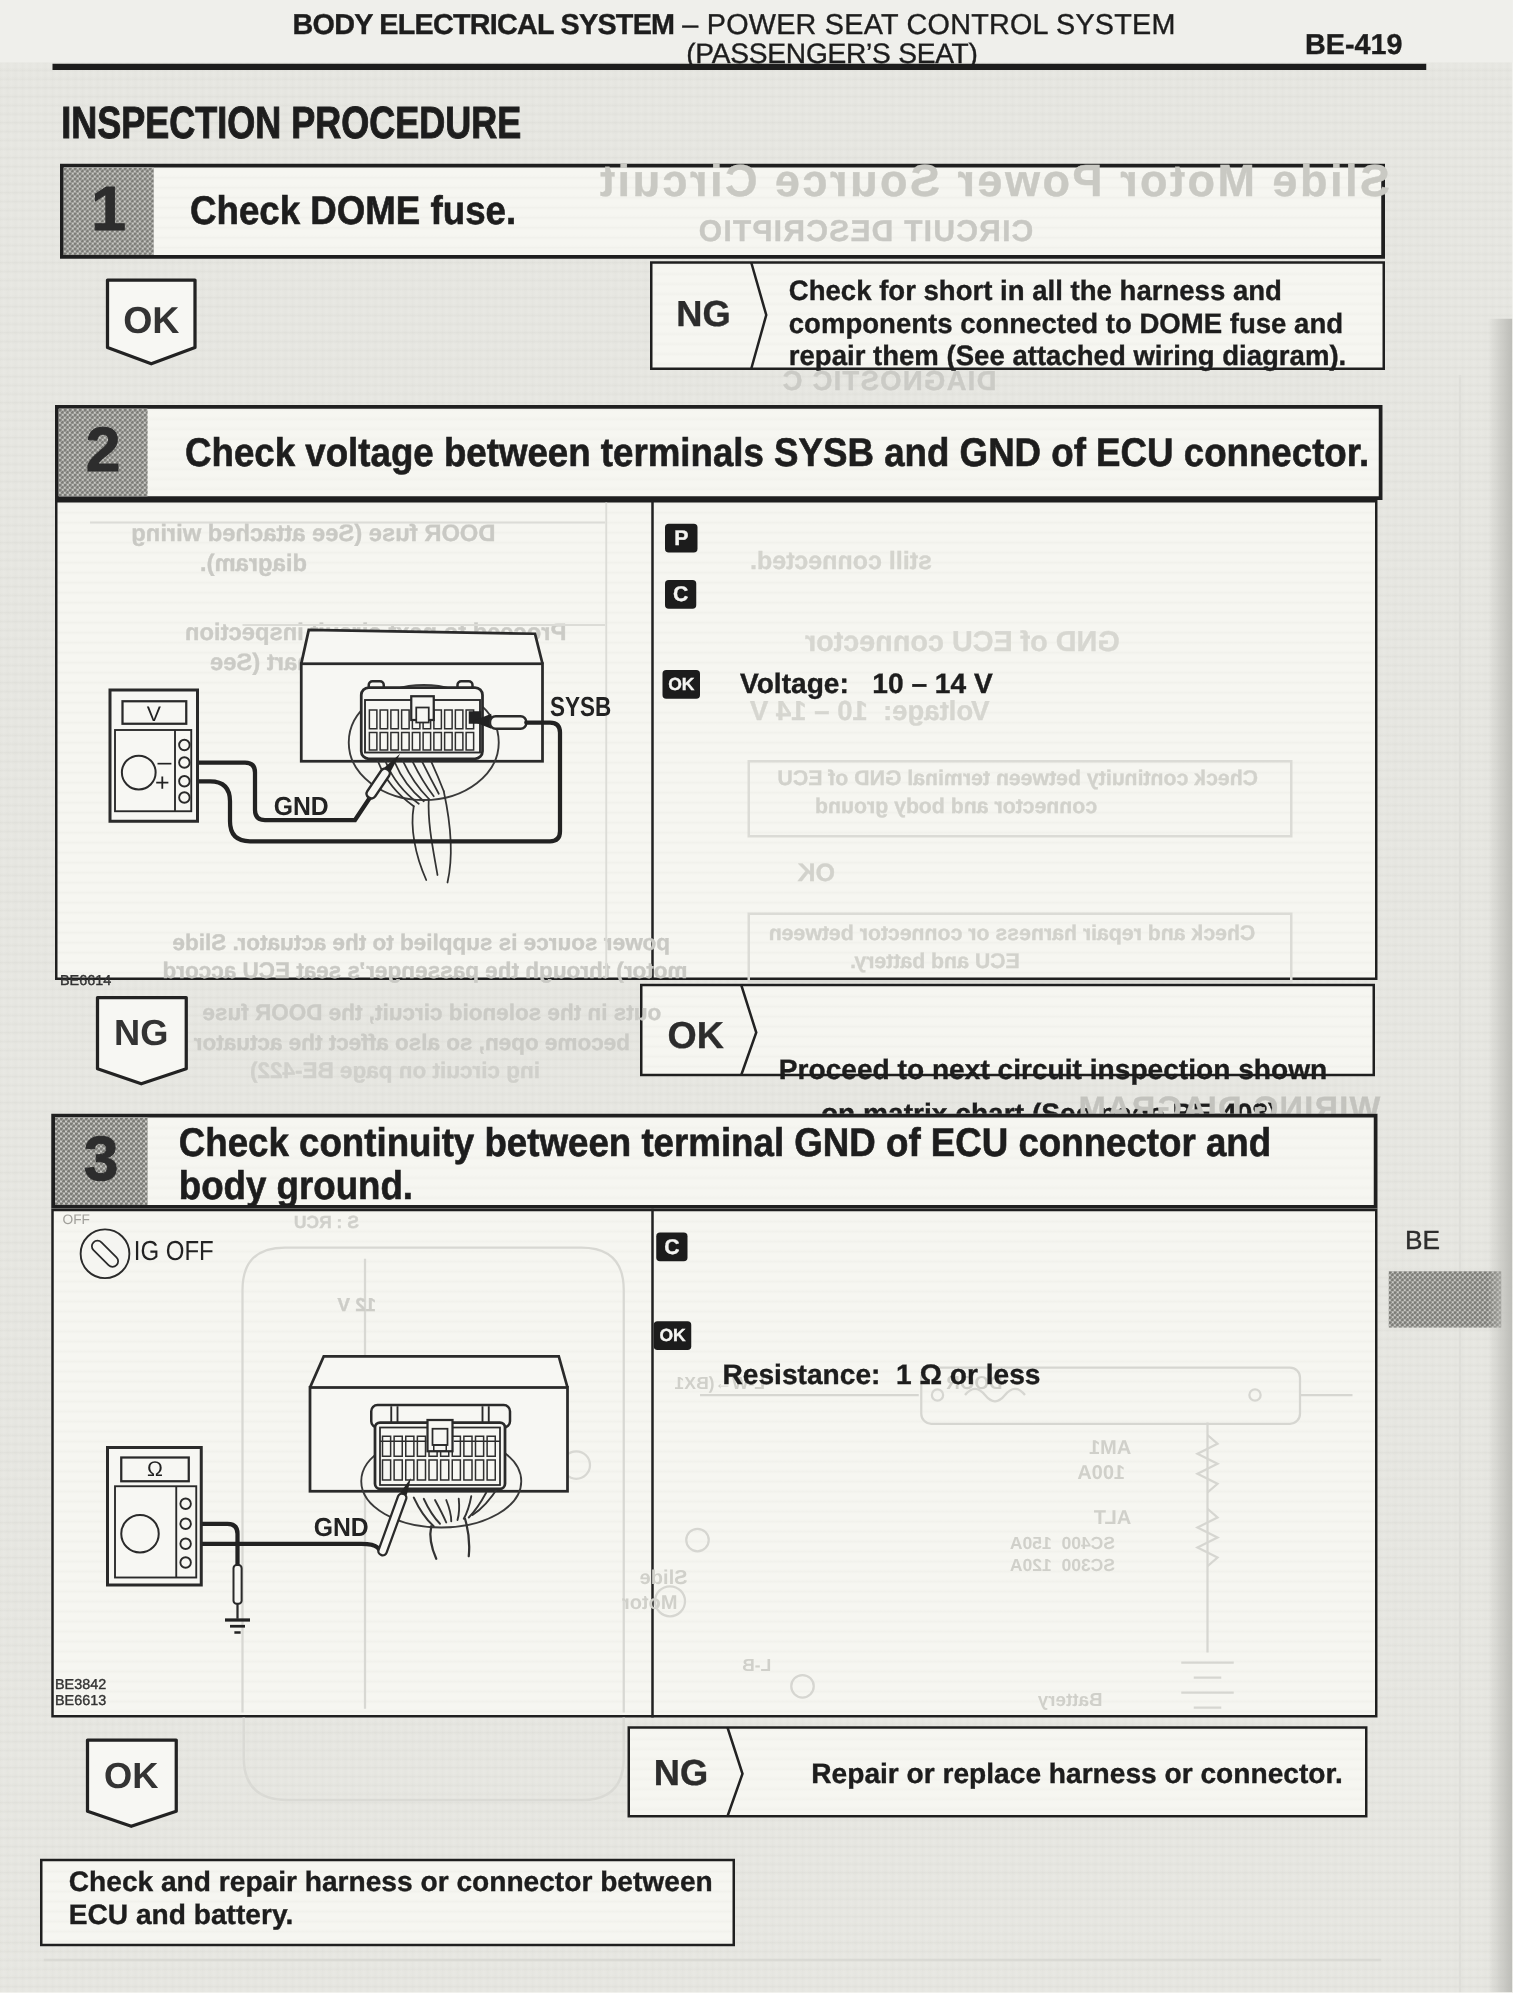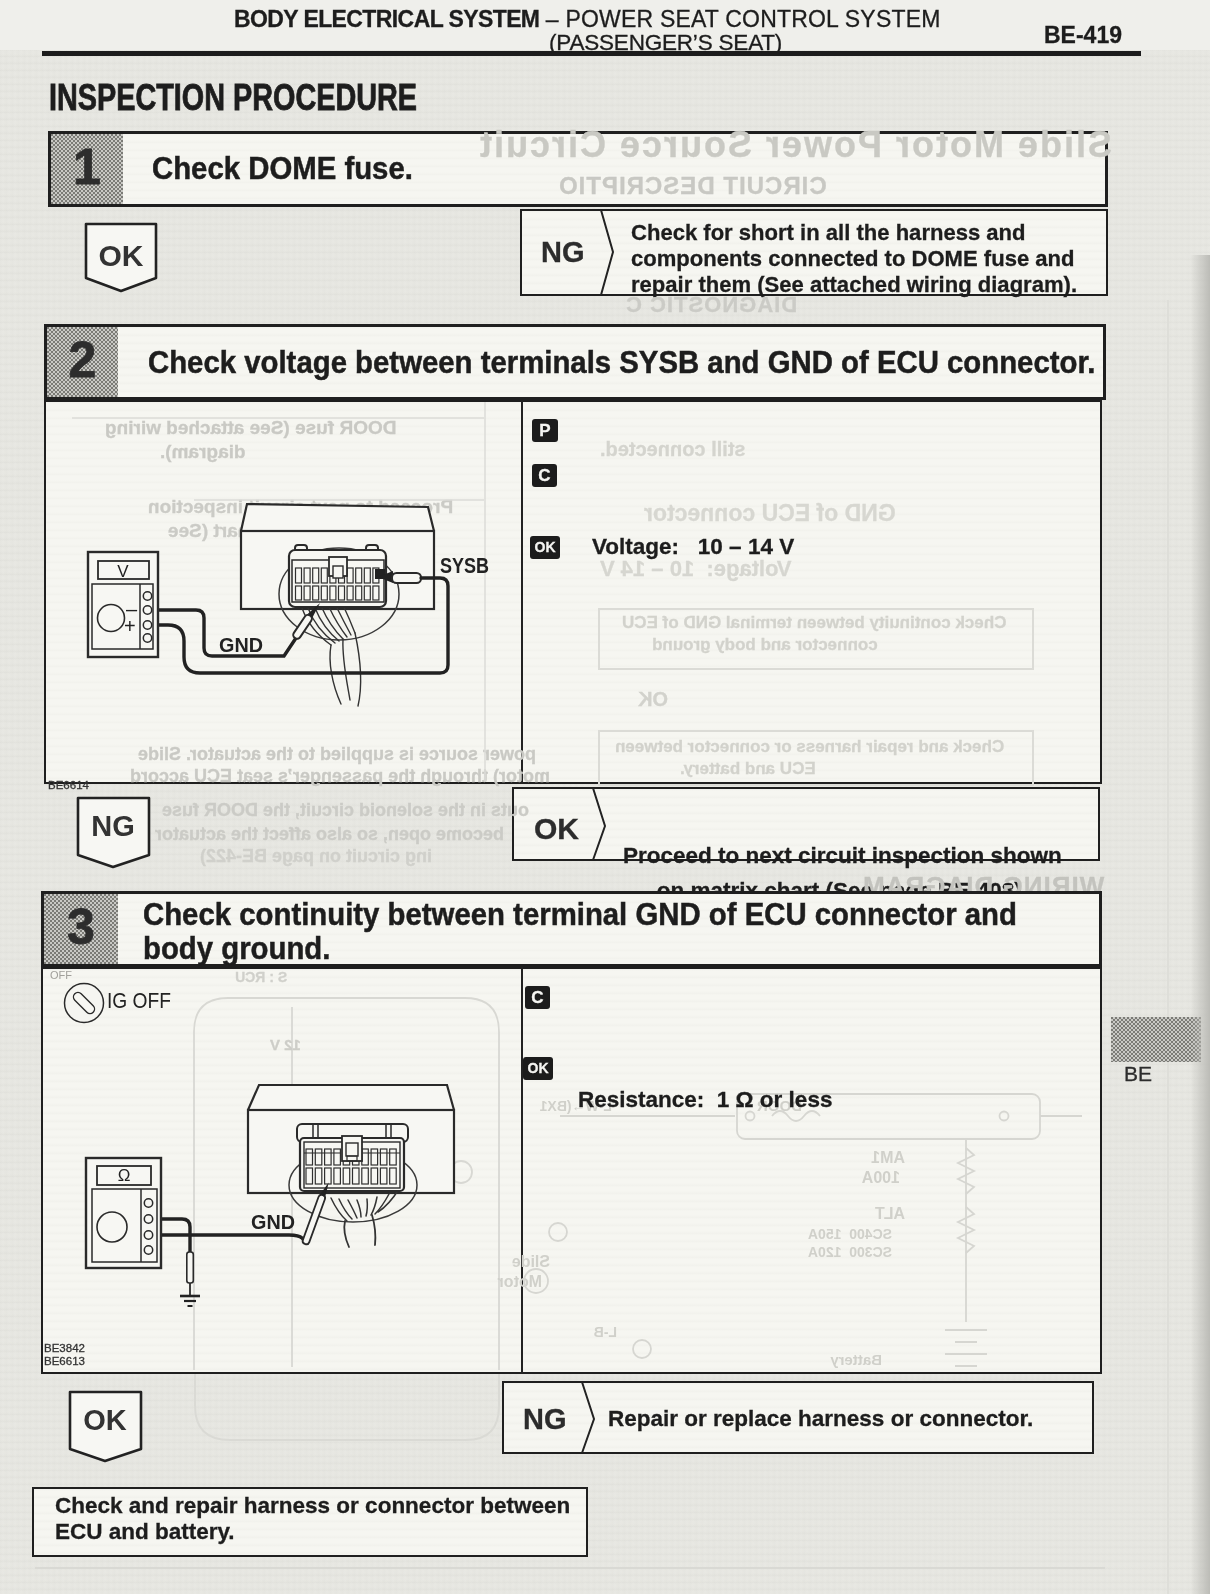--- a/index.html
+++ b/index.html
@@ -375,25 +375,25 @@
 <svg class="abs" style="left:68px;top:1390px;" width="76" height="74" viewBox="0 0 76 74">
   <path d="M2 2 H73 V59 L37 71 L2 59 Z" fill="#f7f7f3" stroke="#222" stroke-width="2.6" stroke-linejoin="round"></path>
   <text x="37" y="40" font-size="29" font-weight="bold" fill="#333" text-anchor="middle" font-family="Liberation Sans">OK</text>
 </svg>
 
 <div class="box" style="left:502px;top:1381px;width:592px;height:73px;border-width:2.6px;"></div>
 <div class="t" style="left:523px;top:1403px;font-size:29px;font-weight:bold;color:#2c2c2c;">NG</div>
 <svg class="abs" style="left:502px;top:1381px;" width="120" height="73" viewBox="0 0 120 73">
   <path d="M80 1 L92 38 L80 72" fill="none" stroke="#222" stroke-width="2"></path>
 </svg>
-<div class="t" style="left:608px;top:1406px;font-size:22.5px;font-weight:bold;">Repair or replace harness or connector.</div>
+<div class="t" style="left:649px;top:1406px;font-size:22.5px;font-weight:bold;">Repair or replace harness or connector.</div>
 
 <div class="box" style="left:32px;top:1487px;width:556px;height:70px;border-width:2.6px;"></div>
 <div class="t" style="left:55px;top:1493px;font-size:22.5px;font-weight:bold;line-height:26px;">Check and repair harness or connector between<br>ECU and battery.</div>
 
 <div class="abs" style="left:1167px;top:300px;width:2px;height:1294px;background:#dedeD9;"></div>
 
 <div class="numcell" style="left:1111px;top:1017px;width:90px;height:45px;"></div>
-<div class="t" style="left:1124px;top:1062px;font-size:21px;color:#2d2d2d;">BE</div>
+<div class="t" style="left:1124px;top:981px;font-size:21px;color:#2d2d2d;">BE</div>
 
 <div class="abs" style="left:1190px;top:255px;width:20px;height:1339px;background:linear-gradient(to right,rgba(190,190,185,0),#bcbcb7);"></div>
 <div class="abs" style="left:35px;top:1567px;width:1070px;height:1.5px;background:#d9d9d4;"></div>
 </div>
 
 </body></html>

